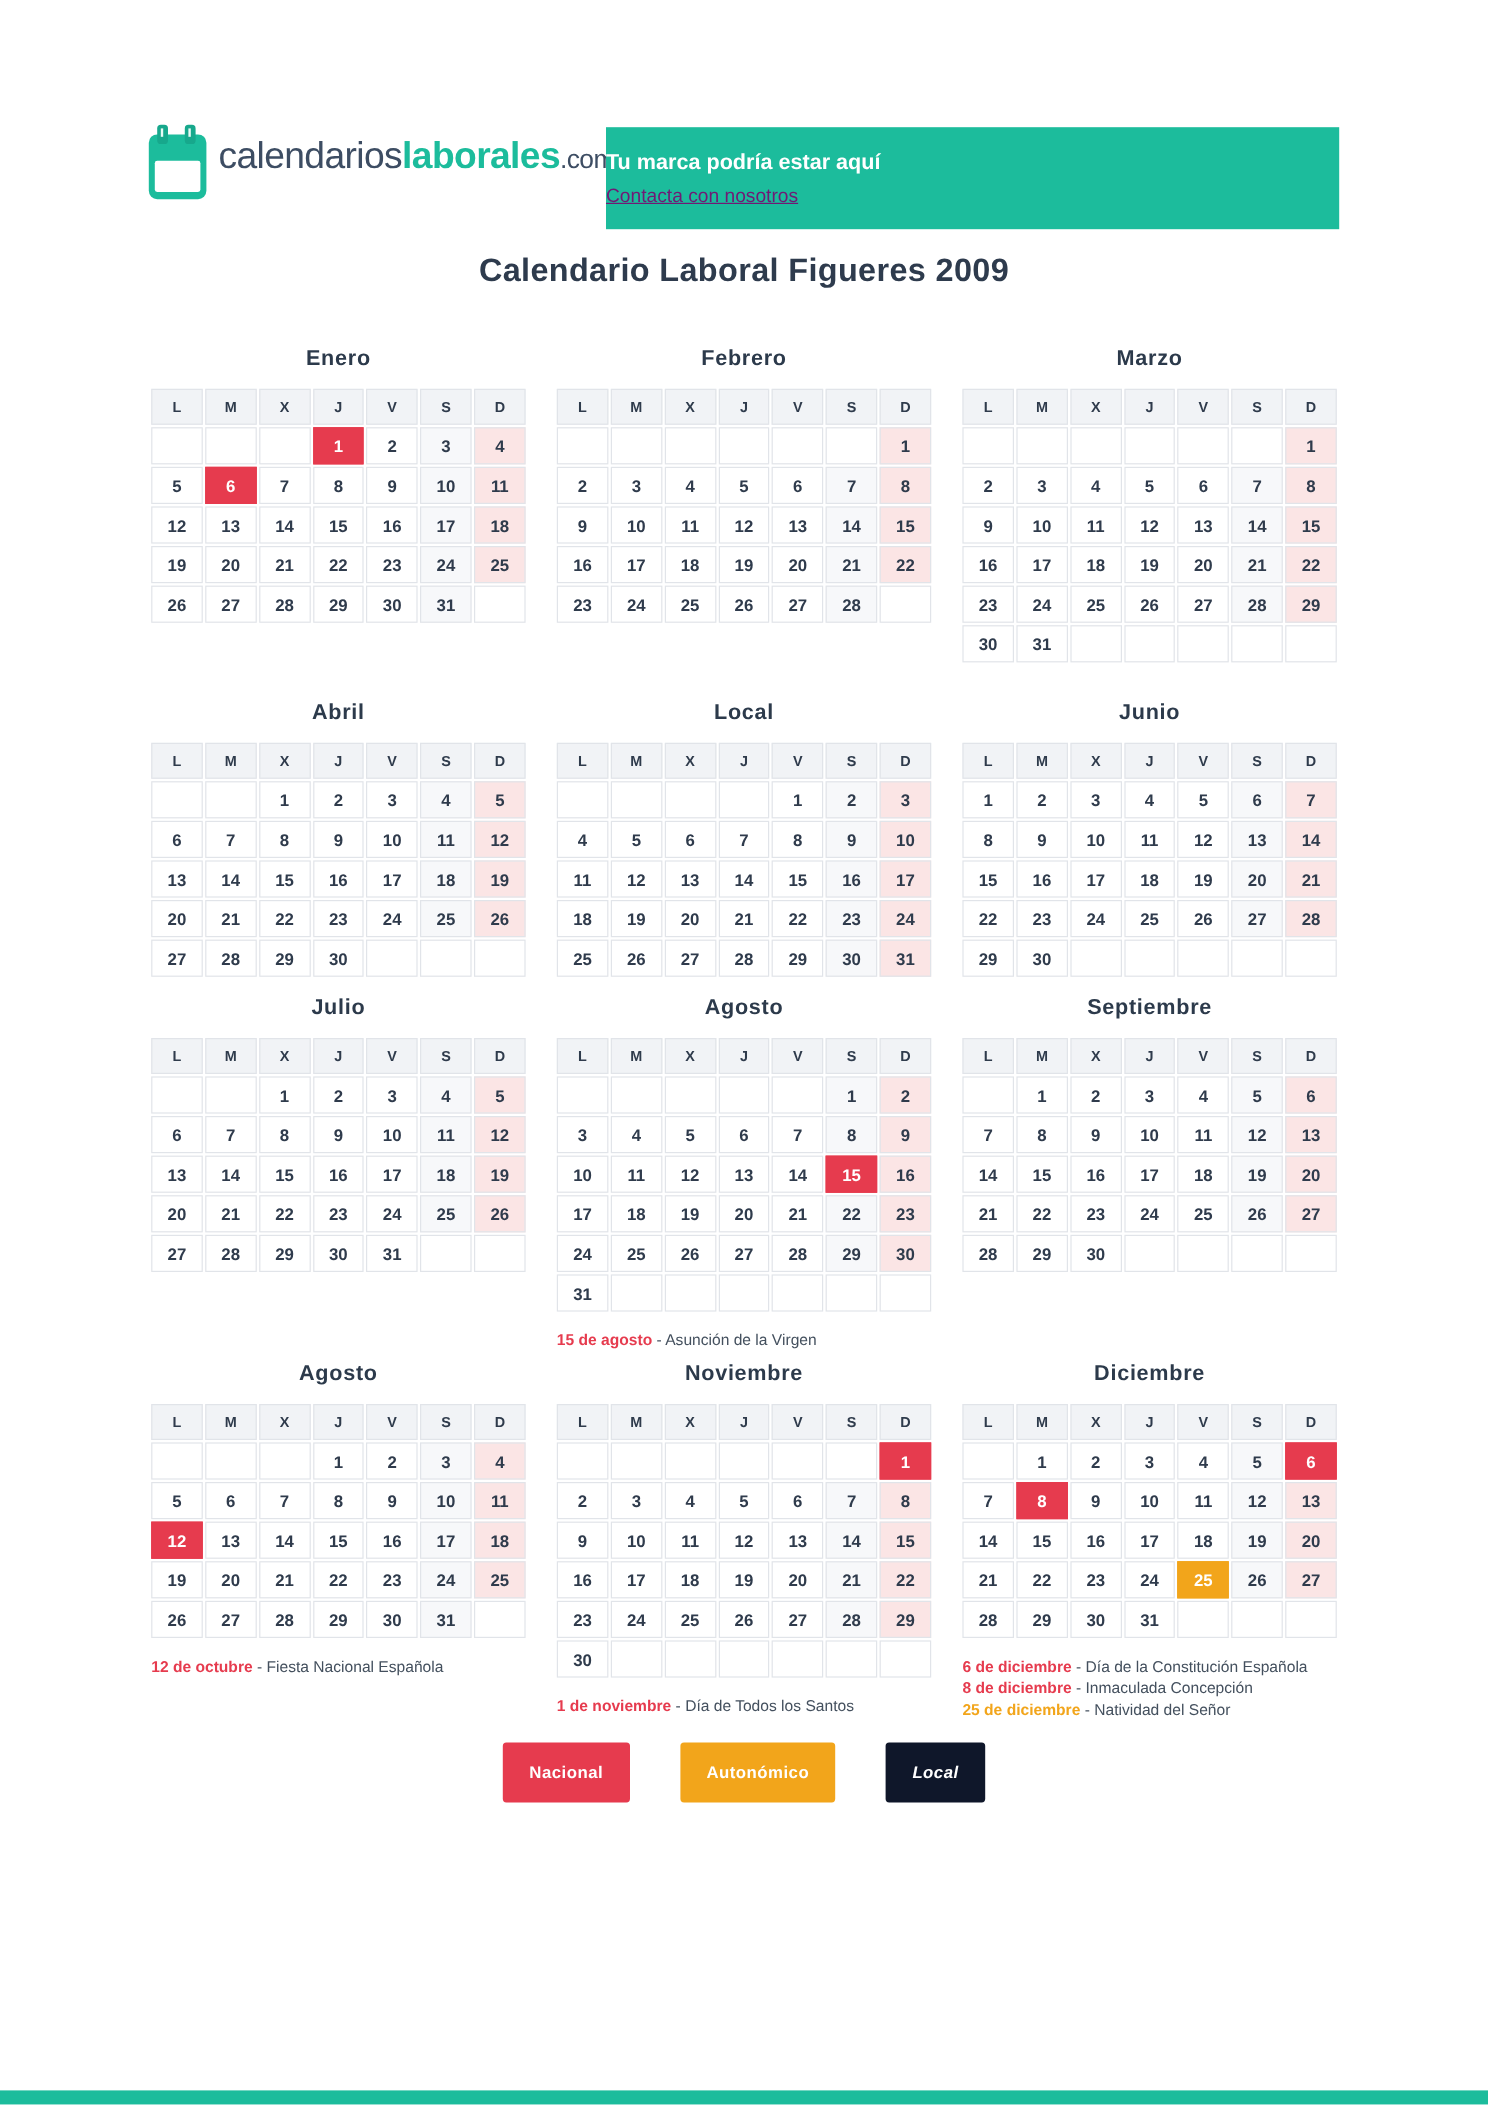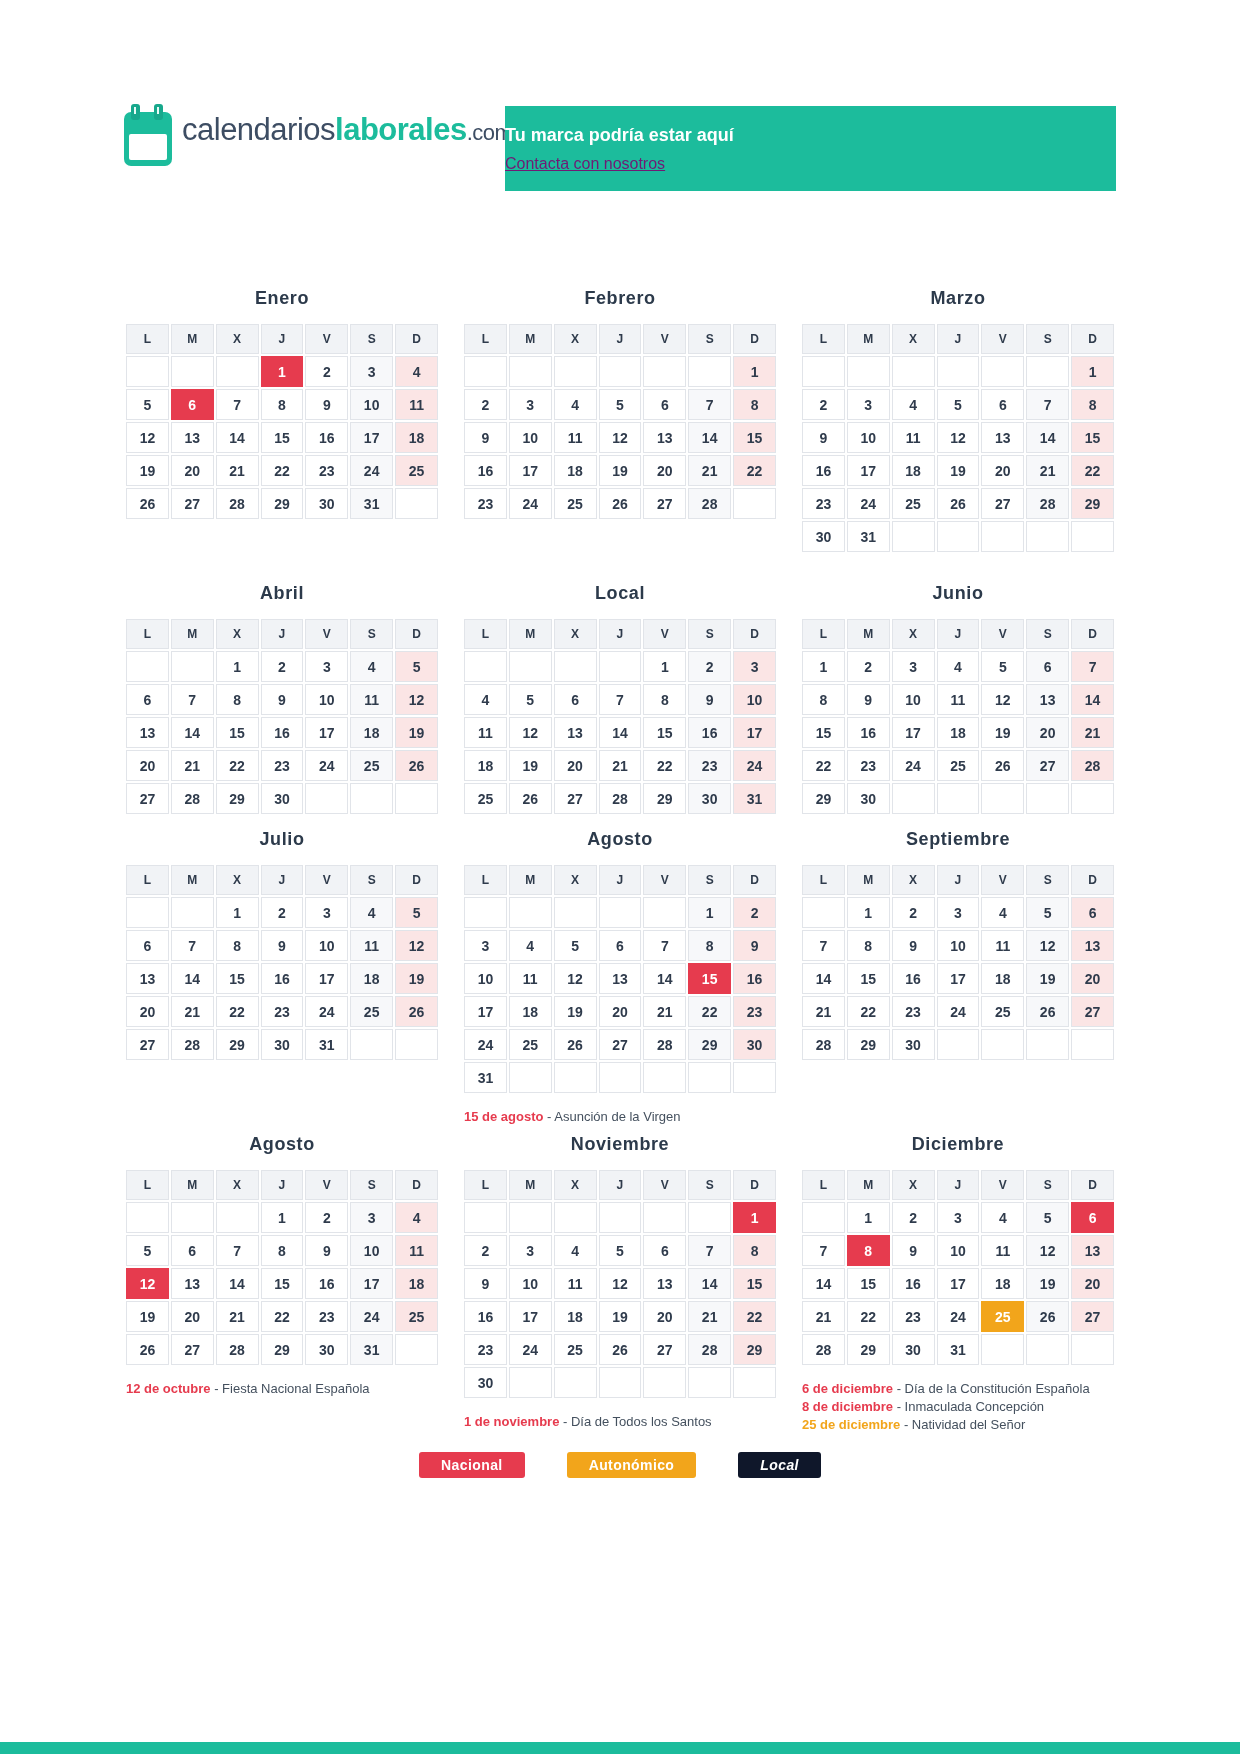--- a/index.html
+++ b/index.html
@@ -45,21 +45,21 @@
   table.cal td.hol-autonomic{background:#f2a51b;border-color:#f2a51b;color:#ffffff;}
   .notes{margin-top:13px;padding-left:2px;}
   .note{font-size:13px;line-height:18px;color:#44505e;}
   .note-date{font-weight:bold;}
   .note-date.national{color:#e63b4e;}
   .note-date.autonomic{color:#f2a51b;}
 
   
   .legend{position:absolute;top:1452px;left:0;width:100%;display:flex;justify-content:center;gap:42px;}
   .legend button{border:none;border-radius:3px;color:#ffffff;font-weight:bold;font-size:14px;
-                 font-family:"Liberation Sans",sans-serif;padding:5px 22px;cursor:pointer;letter-spacing:0.4px;}
+                 font-family:"Liberation Sans",sans-serif;padding:17px 22px;cursor:pointer;letter-spacing:0.4px;}
   .btn-national{background:#e63b4e;}
   .btn-autonomic{background:#f2a51b;}
   .btn-local{background:#0f172a;font-style:italic;}
 
   
   .footer-bar{position:absolute;left:0;bottom:0;width:100%;height:12px;background:#1cbc9c;}
 </style>
 </head>
 <body>
 
@@ -72,20 +72,21 @@
       <div class="sheet"></div>
     </div>
     <div class="logo-text"><span>calendarios</span><span class="accent">laborales</span><span class="suffix">.com</span></div>
   </div>
 
   <div class="banner">
     <div class="banner-line1">Tu marca podría estar aquí</div>
     <div class="banner-line2">Contacta con nosotros</div>
   </div>
 
+  <div class="main-title">Calendario Laboral Figueres 2009</div>
 
   <div class="months" id="months-grid">
       <div class="month">
         <div class="month-title">Enero</div>
         <table class="cal">
           <thead>
             <tr>
               <th>L</th>
               <th>M</th>
               <th>X</th>

